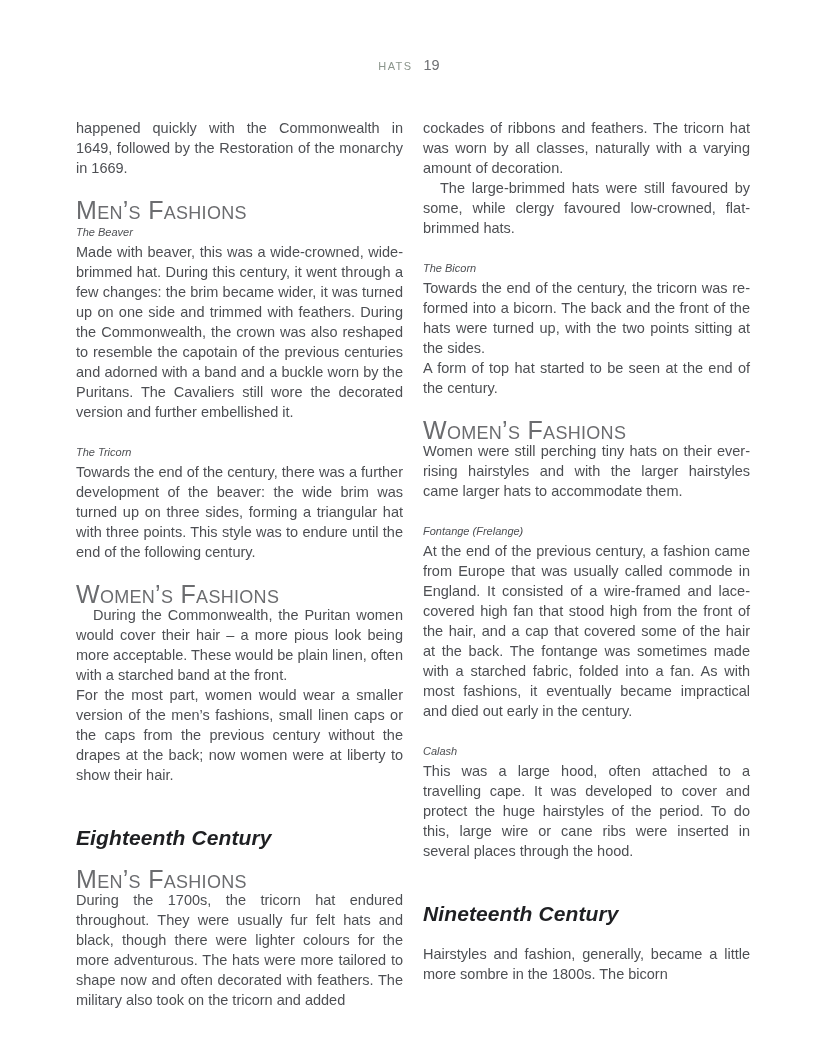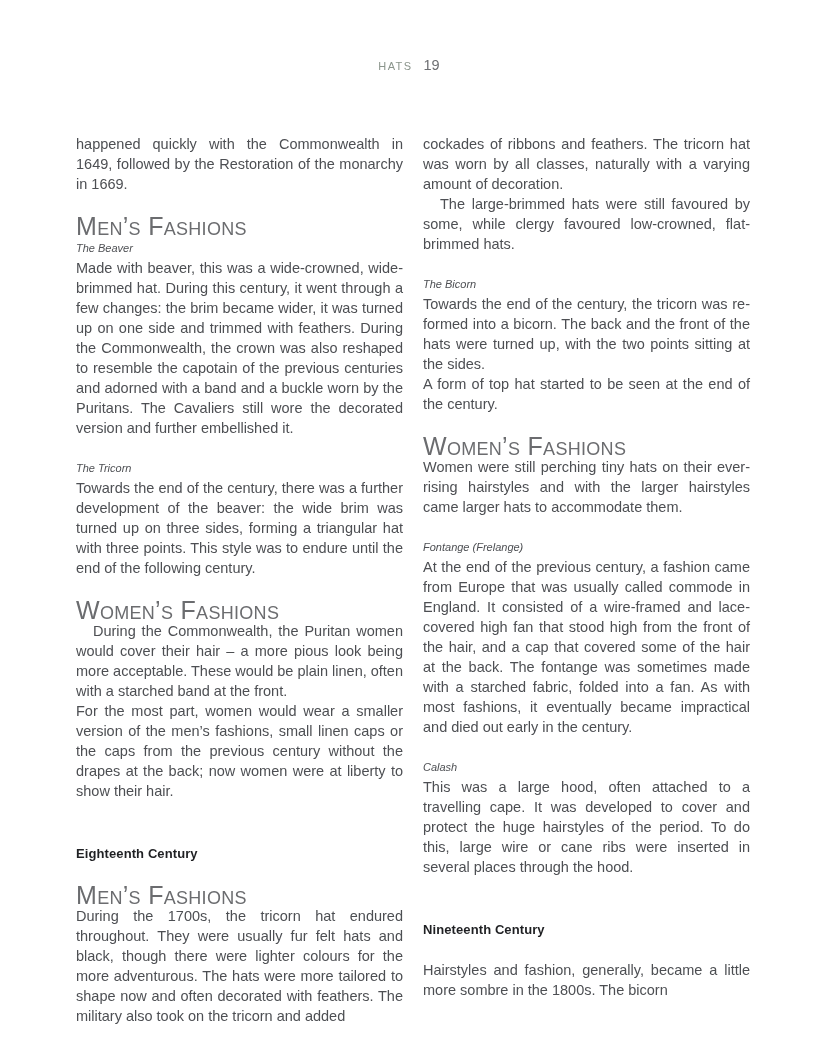--- a/index.html
+++ b/index.html
@@ -73,30 +73,31 @@
     font-size: 11px;
     line-height: 20px;
     color: #4d4f53;
   }
   .sc-head + .sub-head {
     margin-top: 1px;
   }
   .chapter-head {
     margin: 41px 0 18px 0;
     font-weight: 700;
-    font-size: 13px;
+    font-size: 21px;
     line-height: 24px;
     letter-spacing: 0.1px;
     color: #1f2023;
+    font-style: italic;
   }
   .chapter-head + .sc-head {
     margin-top: 0;
   }
   .col > :first-child {
-    margin-top: 16px;
+    margin-top: 0;
   }
 </style>
 </head>
 <body>
 
 <div class="page">
 
   <div class="running-header">
     <span class="hdr-title">HATS</span><span class="hdr-page">19</span>
   </div>

